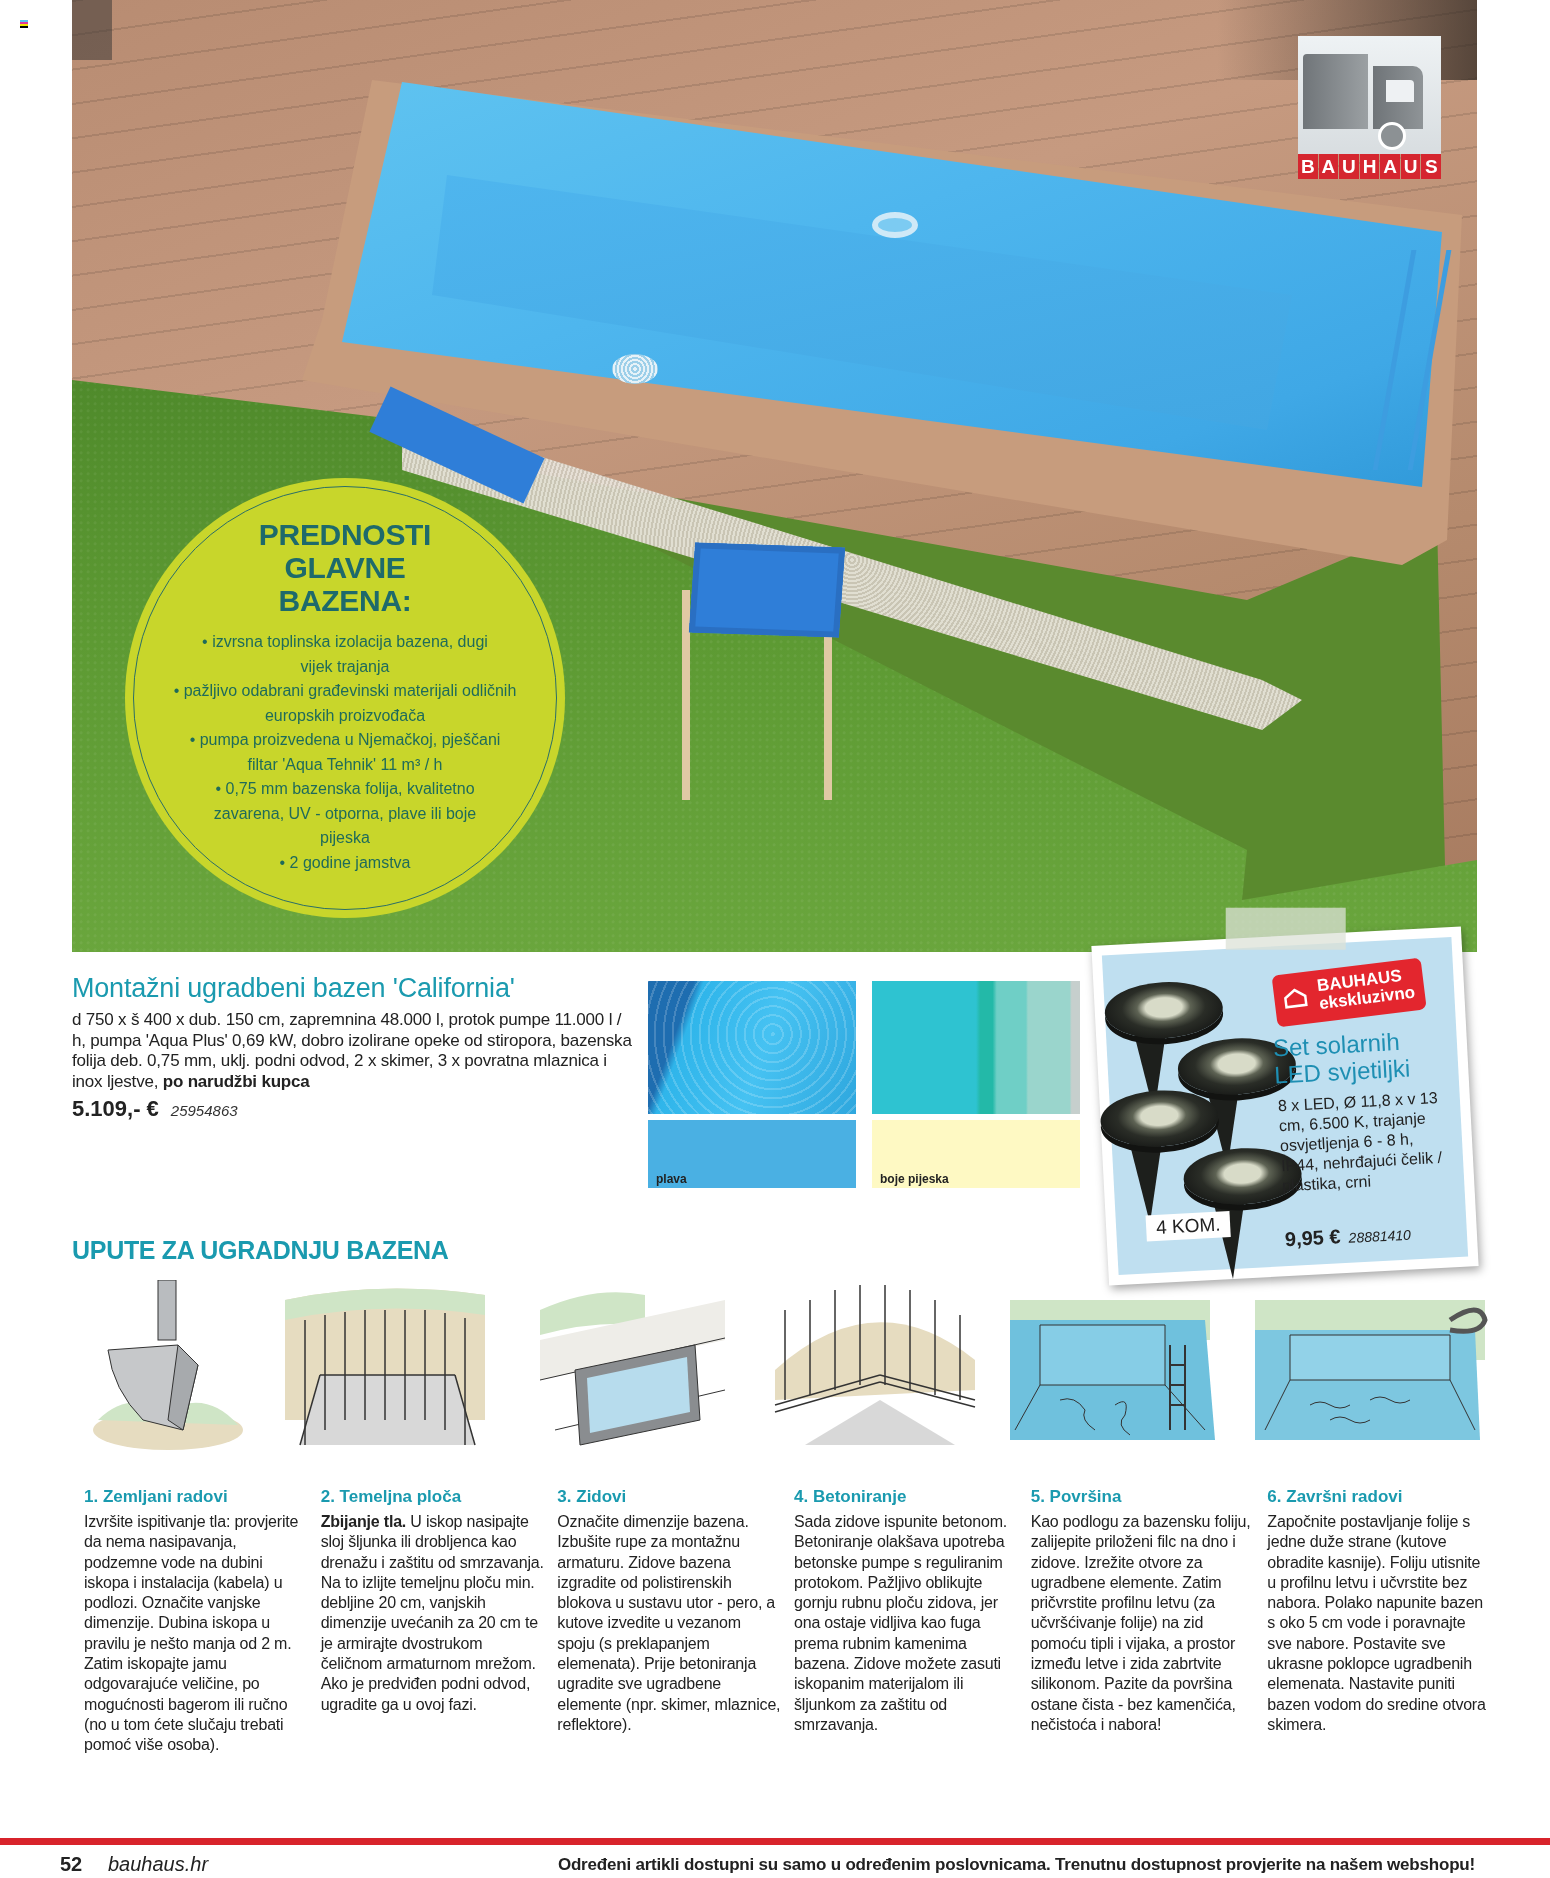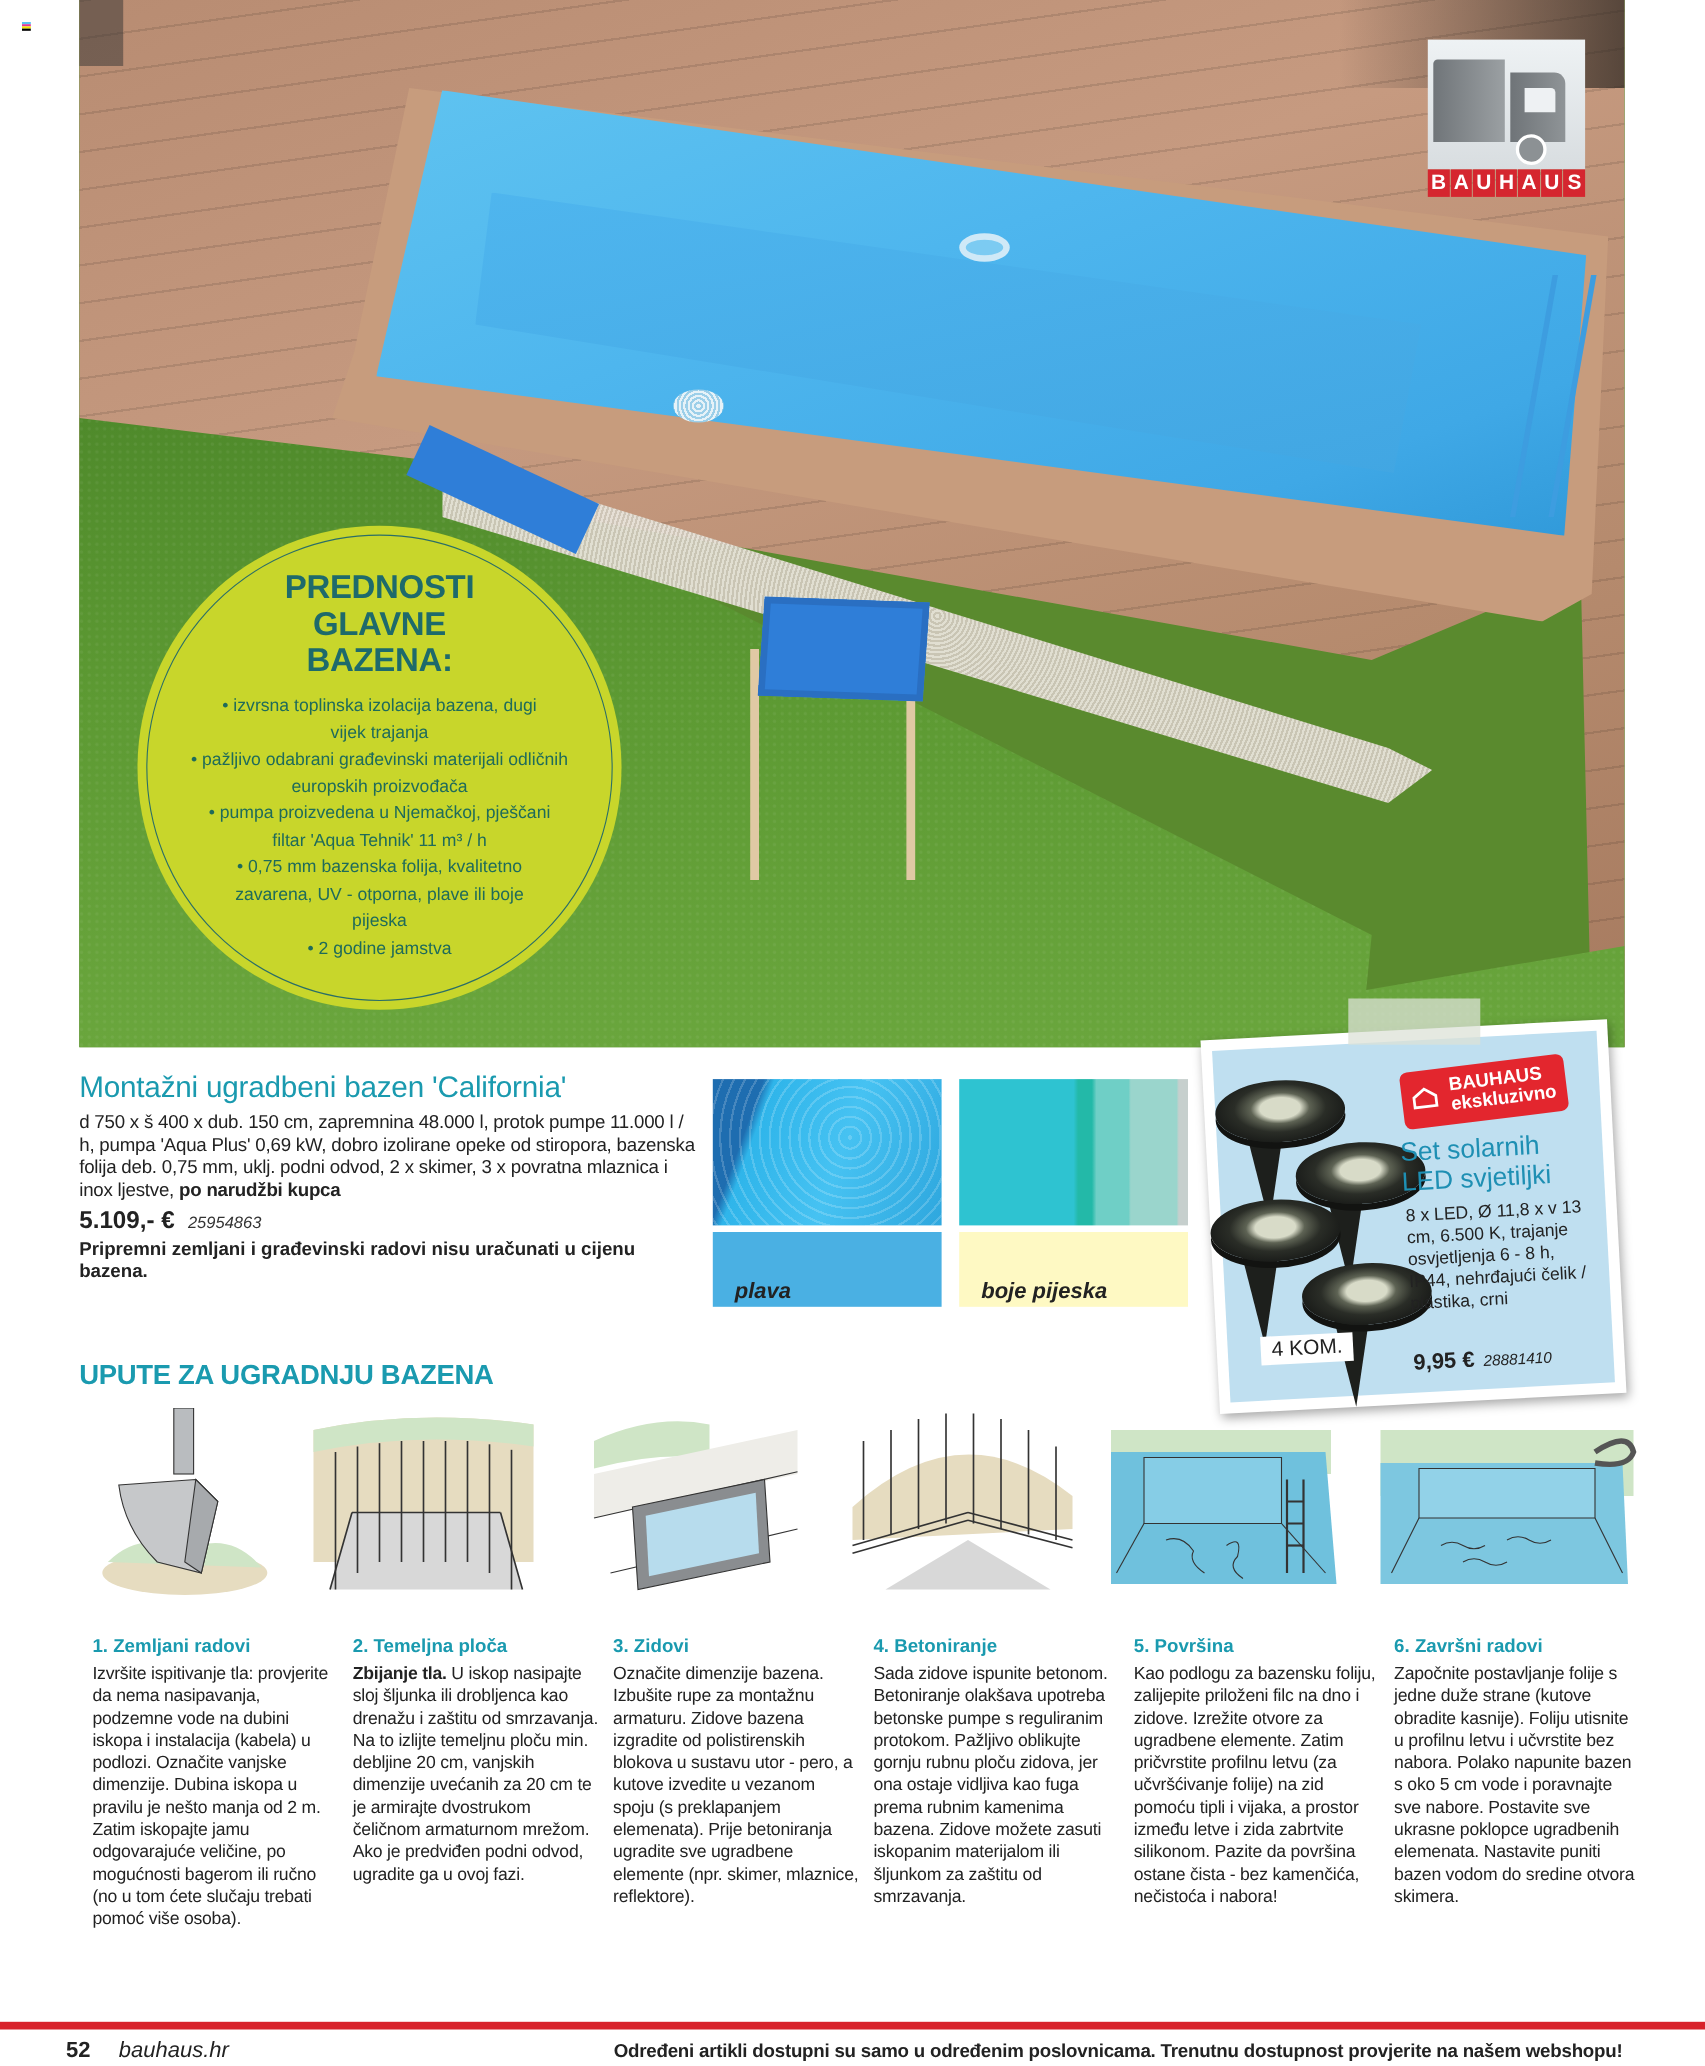--- a/index.html
+++ b/index.html
@@ -80,21 +80,21 @@
   .swatch-photo { position: absolute; }
   .sw-blue-photo { left: 648px; top: 981px; width: 208px; height: 133px;
     background: linear-gradient(110deg, #1e6db0 0 18%, #2fb5ea 22%, #46c2f2 55%, #2ea7de 100%); }
   .sw-blue-photo::after { content:""; position:absolute; inset:0;
     background: repeating-radial-gradient(circle at 60% 40%, rgba(255,255,255,0.18) 0 2px, transparent 2px 9px); }
   .sw-sand-photo { left: 872px; top: 981px; width: 208px; height: 133px;
     background: linear-gradient(90deg, #2ec3d1 0 50%, #23b9a8 52% 58%, #6fcfc6 60% 74%, #9ad5cc 75% 95%, #c6cfcd 96%); }
   .sw-chip { position: absolute; width: 208px; height: 68px; }
   .sw-chip-blue { left: 648px; top: 1120px; background: #4ab0e3; }
   .sw-chip-sand { left: 872px; top: 1120px; background: #fef9c3; }
-  .sw-label { position: absolute; left: 20px; bottom: 2px; font-weight: bold; font-size: 20px; color: #222; font-style: italic; }
+  .sw-label { position: absolute; left: 8px; bottom: 2px; font-weight: bold; font-size: 12px; color: #222; }
 
   
   .promo-wrap { position: absolute; left: 1100px; top: 936px; width: 370px; height: 340px; transform: rotate(-3deg); transform-origin: center; }
   .promo-card { position: absolute; inset: 0; background: #ffffff; box-shadow: 2px 4px 10px rgba(0,0,0,0.35); padding: 10px; }
   .promo-inner { position: absolute; left: 10px; top: 10px; right: 10px; bottom: 10px; background: #bfdff0; }
   .tape { position: absolute; left: 135px; top: -28px; width: 120px; height: 42px; background: rgba(220,225,215,0.75); transform: rotate(3deg); }
   .excl-badge { position: absolute; left: 180px; top: 34px; width: 150px; height: 52px; background: #e3262e; border-radius: 7px;
                 color: #fff; font-weight: bold; font-size: 17px; line-height: 18px; padding: 7px 6px 0 44px; transform: rotate(-4deg); }
   .house-icon { position: absolute; left: 9px; top: 15px; width: 24px; height: 20px; }
   .promo-title { position: absolute; left: 176px; top: 98px; width: 170px; color: #1e8fb3; font-size: 24px; line-height: 27px; }
@@ -185,21 +185,20 @@
 <div class="product">
   <h2 class="product-title">Montažni ugradbeni bazen 'California'</h2>
   <p class="product-desc">
     <span>d 750 x š 400 x dub. 150 cm, zapremnina 48.000 l, protok pumpe 11.000 l / h, pumpa 'Aqua Plus' 0,69 kW, dobro izolirane opeke od stiropora, bazenska folija deb. 0,75 mm, uklj. podni odvod, 2 x skimer, 3 x povratna mlaznica i inox ljestve,</span>
     <b>po narudžbi kupca</b>
   </p>
   <div class="price-row">
     <span class="price">5.109,- €</span>
     <span class="sku">25954863</span>
   </div>
-  <p class="note">Pripremni zemljani i građevinski radovi nisu uračunati u cijenu bazena.</p>
 </div>
 
 <div class="swatch-photo sw-blue-photo"></div>
 <div class="swatch-photo sw-sand-photo"></div>
 <div class="sw-chip sw-chip-blue">
   <span class="sw-label">plava</span>
 </div>
 <div class="sw-chip sw-chip-sand">
   <span class="sw-label">boje pijeska</span>
 </div>

